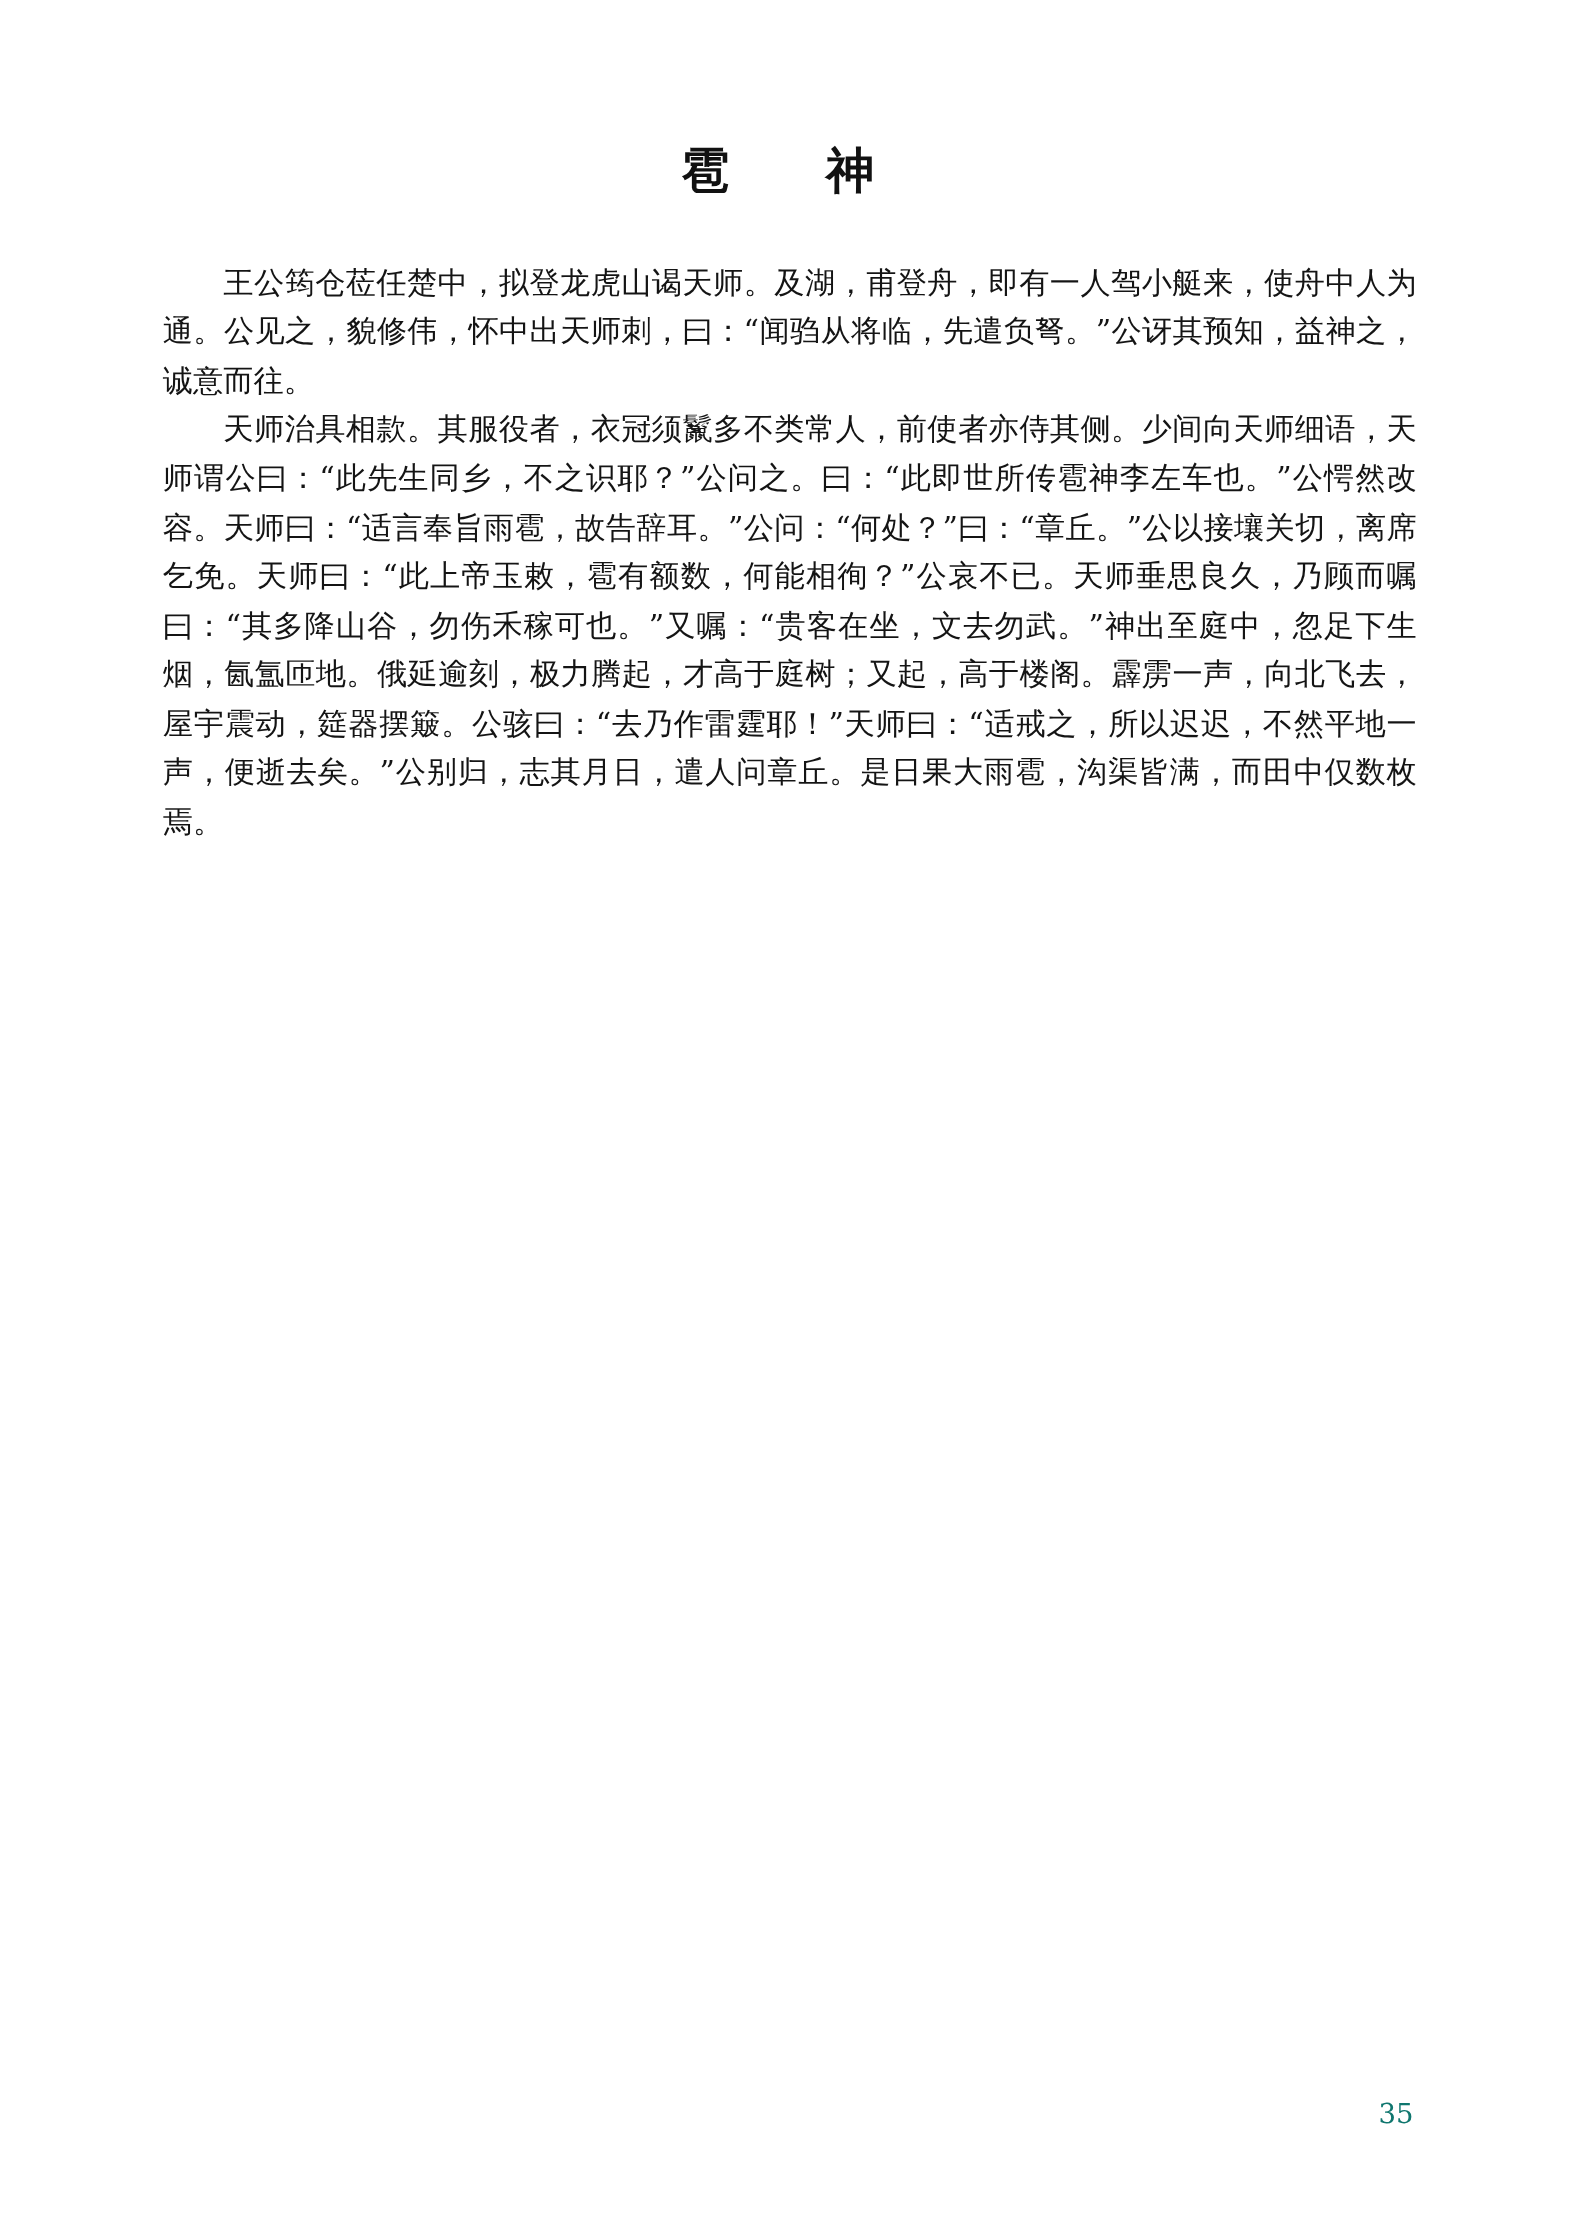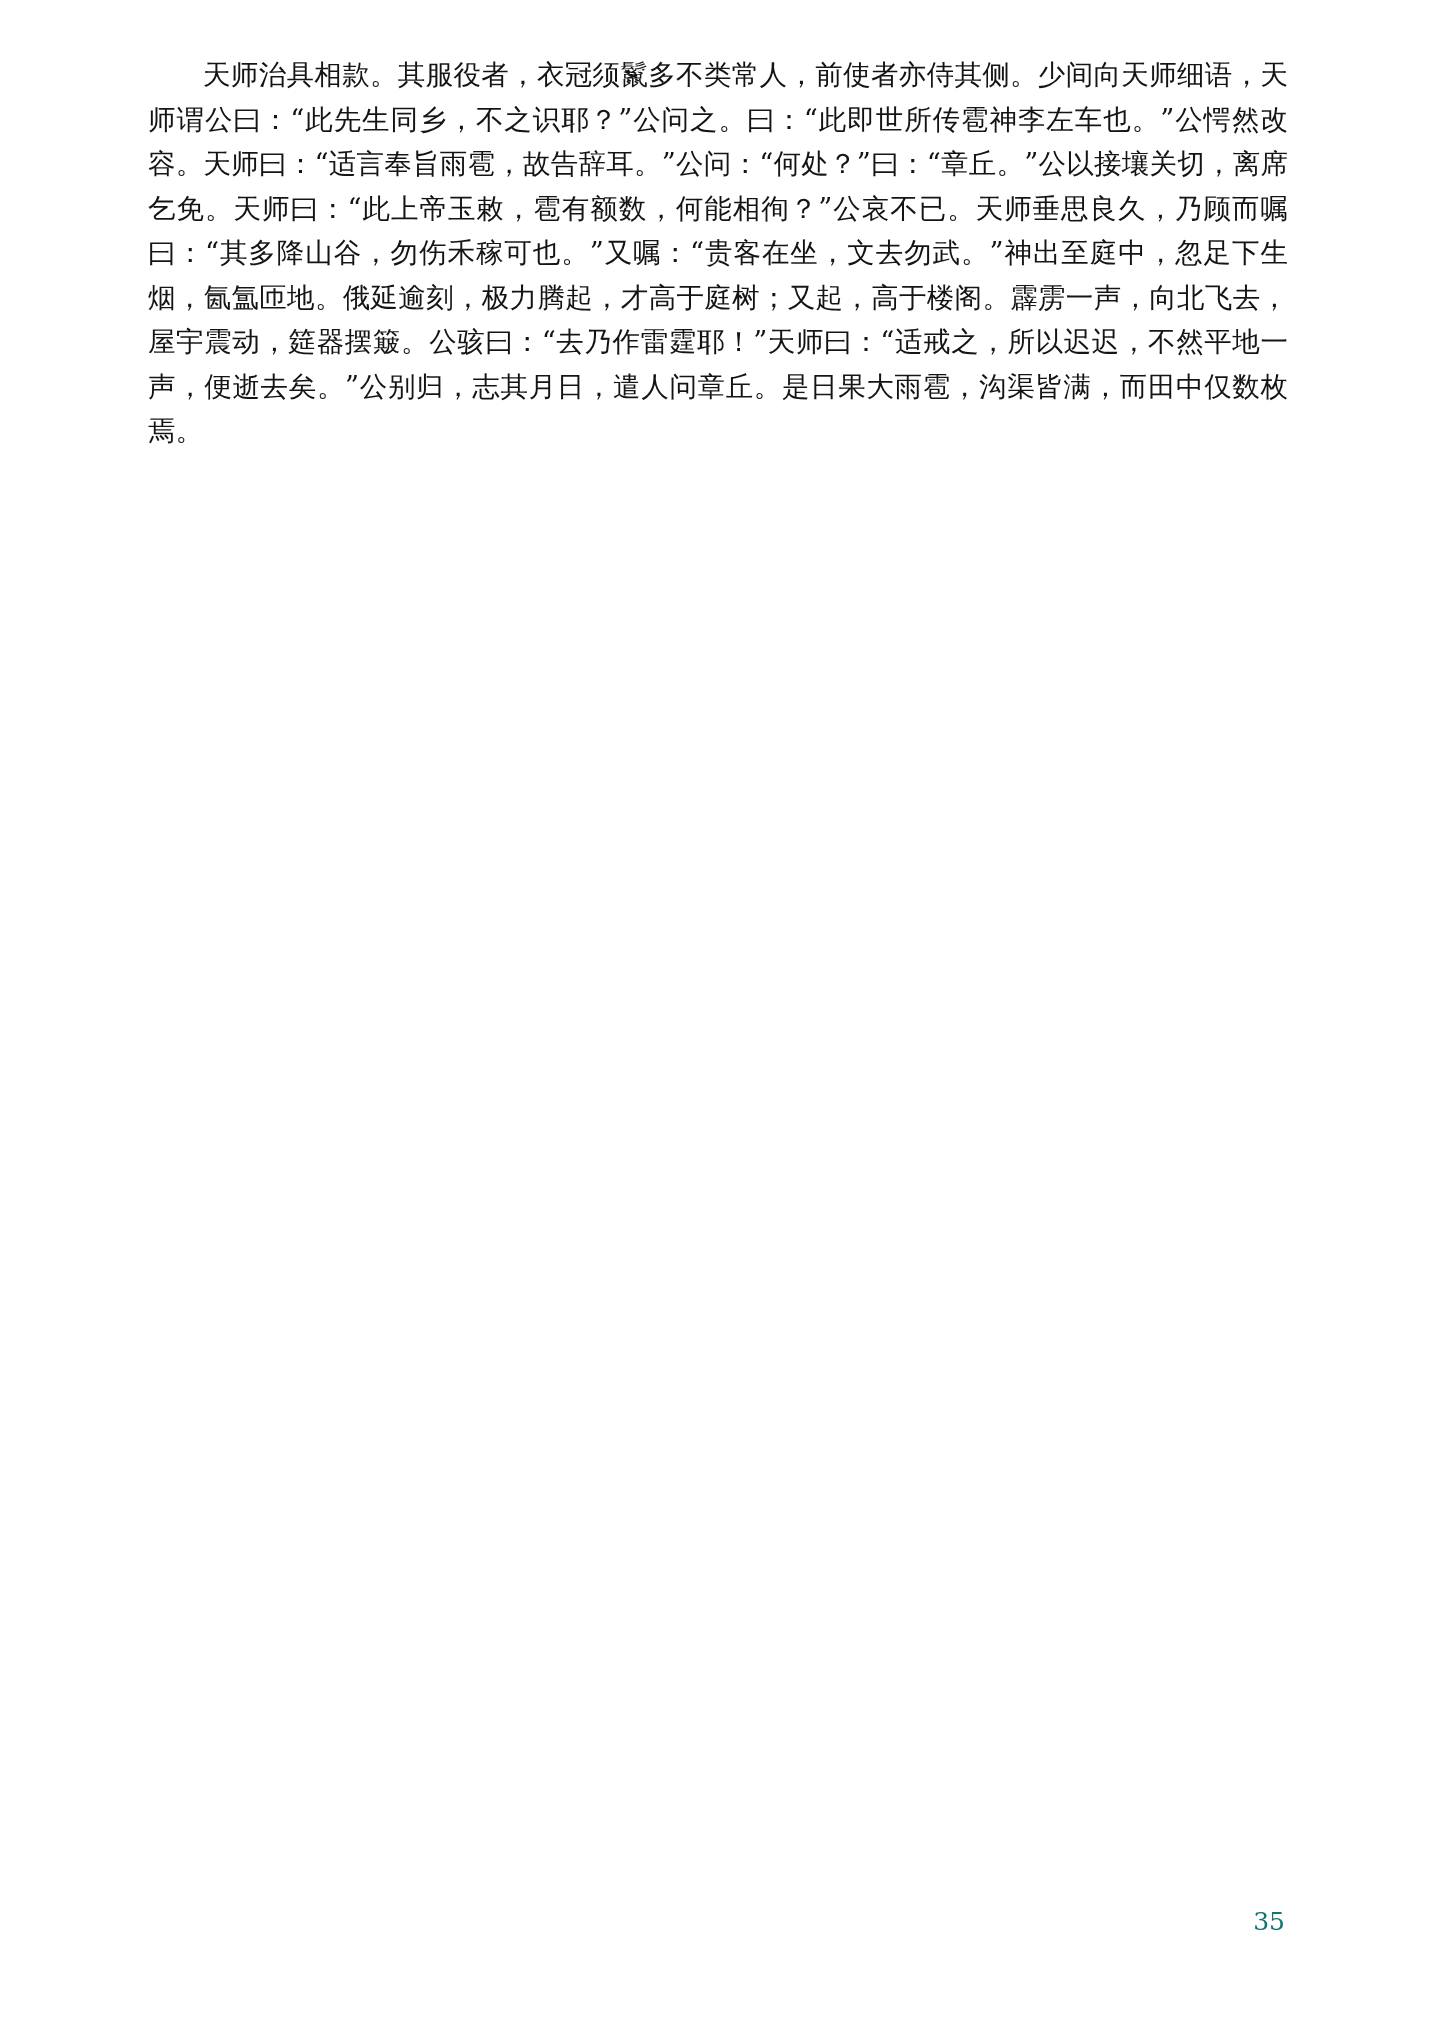--- a/index.html
+++ b/index.html
@@ -53,18 +53,20 @@
     font-size: 25px;
     color: #0f766e;
     font-family: "DejaVu Serif", "Liberation Serif", serif;
   }
 </style>
 </head>
 <body>
 
 <div class="page">
   <div class="content">
+    <h1 class="title">雹　神</h1>
     <div class="body-text">
+      <p>王公筠仓莅任楚中，拟登龙虎山谒天师。及湖，甫登舟，即有一人驾小艇来，使舟中人为通。公见之，貌修伟，怀中出天师刺，曰：“闻驺从将临，先遣负弩。”公讶其预知，益神之，诚意而往。</p>
       <p>天师治具相款。其服役者，衣冠须鬣多不类常人，前使者亦侍其侧。少间向天师细语，天师谓公曰：“此先生同乡，不之识耶？”公问之。曰：“此即世所传雹神李左车也。”公愕然改容。天师曰：“适言奉旨雨雹，故告辞耳。”公问：“何处？”曰：“章丘。”公以接壤关切，离席乞免。天师曰：“此上帝玉敕，雹有额数，何能相徇？”公哀不已。天师垂思良久，乃顾而嘱曰：“其多降山谷，勿伤禾稼可也。”又嘱：“贵客在坐，文去勿武。”神出至庭中，忽足下生烟，氤氲匝地。俄延逾刻，极力腾起，才高于庭树；又起，高于楼阁。霹雳一声，向北飞去，屋宇震动，筵器摆簸。公骇曰：“去乃作雷霆耶！”天师曰：“适戒之，所以迟迟，不然平地一声，便逝去矣。”公别归，志其月日，遣人问章丘。是日果大雨雹，沟渠皆满，而田中仅数枚焉。</p>
     </div>
   </div>
   <div class="page-number">35</div>
 </div>
 
 </body></html>

